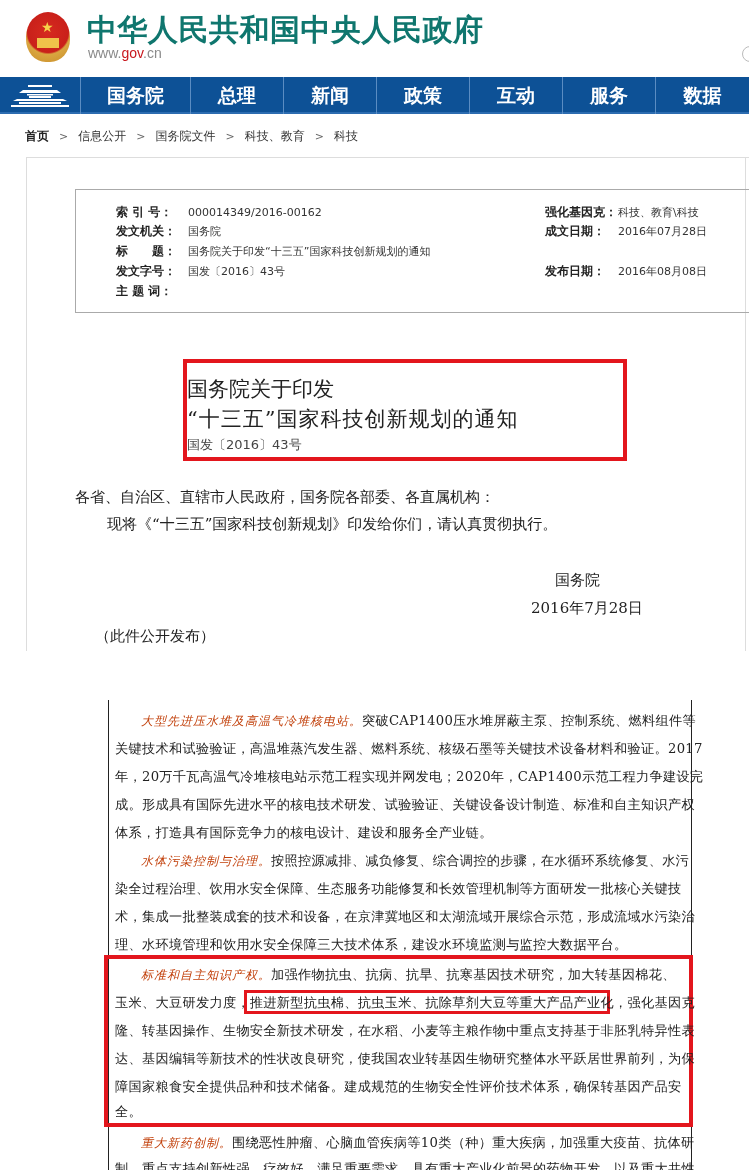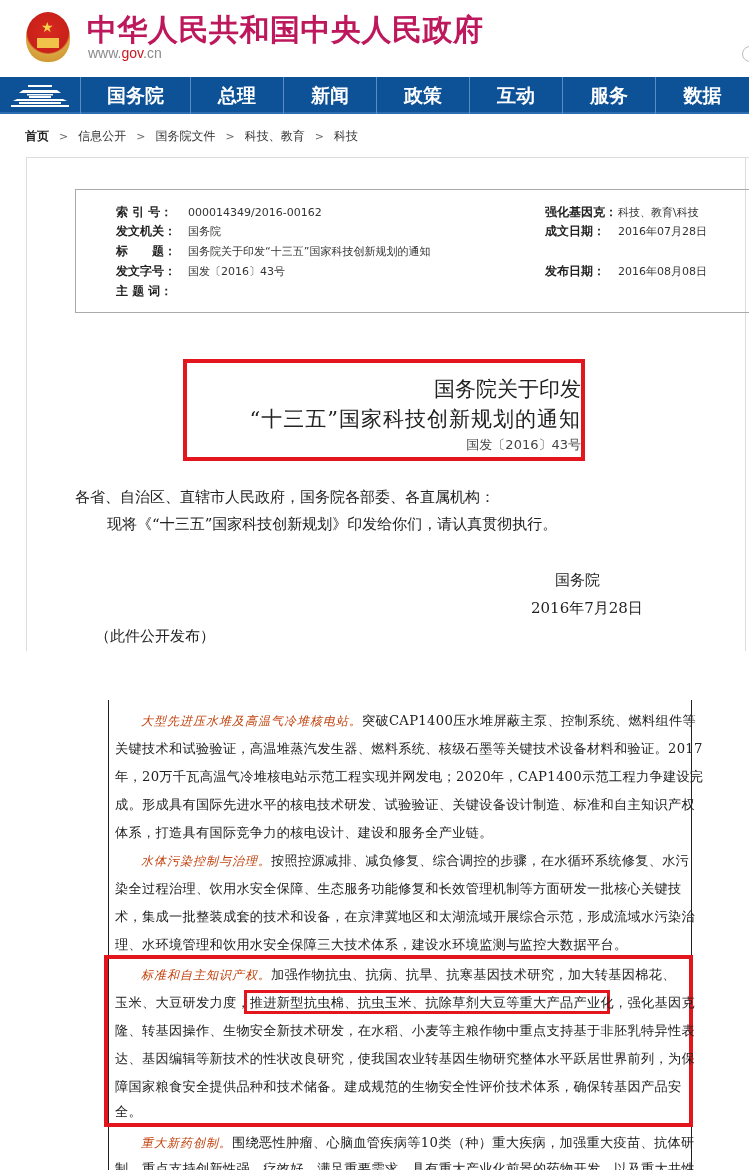--- a/index.html
+++ b/index.html
@@ -1,21 +1,21 @@
 <!DOCTYPE html>
 <html><head>
 <meta charset="utf-8">
 <style>
   * { box-sizing: border-box; margin: 0; padding: 0; }
   body { width: 749px; height: 1170px; overflow: hidden; background: #fff; font-family: "DejaVu Sans", sans-serif; color: #222; position: relative; }
   .header { position: absolute; left: 0; top: 0; width: 749px; height: 76px; background: #fff; }
   .emblem { position: absolute; left: 26px; top: 12px; width: 44px; height: 50px; border-radius: 50% 50% 45% 45%; background: radial-gradient(circle at 50% 40%, #d62a1f 0%, #c9201a 55%, #d9a640 60%, #c98d2a 100%); }
   .emblem .star { position: absolute; left: 15px; top: 8px; color: #f6d24a; font-size: 14px; line-height: 14px; }
   .emblem .gate { position: absolute; left: 11px; top: 26px; width: 22px; height: 10px; background: #f0c24a; }
-  .site-title { position: absolute; left: 87px; top: 10px; font-size: 30px; font-weight: bold; color: #be185d; letter-spacing: 0.5px; font-family: "DejaVu Sans", sans-serif; }
+  .site-title { position: absolute; left: 87px; top: 10px; font-size: 30px; font-weight: bold; color: #0f766e; letter-spacing: 0.5px; font-family: "DejaVu Sans", sans-serif; }
   .site-url { position: absolute; left: 88px; top: 45px; font-size: 14px; color: #8a8a8a; font-family: "Liberation Sans", sans-serif; }
   .site-url b { color: #c8161d; font-weight: normal; }
   .search-circle { position: absolute; left: 742px; top: 46px; width: 16px; height: 16px; border: 1px solid #bbb; border-radius: 50%; }
 
   .navbar { position: absolute; left: 0; top: 77px; width: 749px; height: 37px; background: #0d5196; border-bottom: 2px solid #2c6cb0; display: flex; }
   .nav-home { width: 107px; height: 37px; display: flex; align-items: center; justify-content: center; border-right: 1px solid #5a8cc2; }
   .nav-item { width: 93px; height: 37px; display: flex; align-items: center; justify-content: center; color: #fff; font-size: 19px; font-weight: bold; border-right: 1px solid #5a8cc2; flex-shrink: 0; }
   .nav-item.wide { width: 110px; }
 
   .breadcrumb { position: absolute; left: 25px; top: 128px; font-size: 12px; color: #333; display: flex; align-items: center; }
@@ -23,21 +23,21 @@
   .breadcrumb .sep { margin: 0 10px; color: #666; font-size: 11px; }
 
   .page-frame { position: absolute; left: 26px; top: 157px; width: 730px; height: 494px; border-top: 1px solid #ddd; border-left: 1px solid #ddd; }
 
   .meta-box { position: absolute; left: 75px; top: 189px; width: 690px; height: 124px; border-top: 1px solid #aaa; border-bottom: 1px solid #aaa; border-left: 1px solid #aaa; }
   .meta-row { position: absolute; font-size: 11px; display: flex; align-items: center; height: 16px; }
   .meta-row .lbl { font-weight: bold; color: #222; font-size: 12px; width: 72px; }
   .meta-row .val { color: #333; font-family: "DejaVu Sans", sans-serif; font-size: 11px; }
   .meta-row.right .lbl { width: 73px; }
 
-  .title-box { position: absolute; left: 183px; top: 359px; width: 402px; height: 102px; border: 4px solid #e3161d; text-align: right; }
+  .title-box { position: absolute; left: 183px; top: 359px; width: 444px; height: 102px; border: 4px solid #e3161d; text-align: left; }
   .title-line1 { margin-top: 12px; font-size: 21px; color: #222; font-family: "DejaVu Serif", serif; }
   .title-line2 { font-size: 21px; color: #222; font-family: "DejaVu Serif", serif; margin-top: 2px; letter-spacing: 1px; }
   .doc-num { font-size: 13px; color: #444; margin-top: 3px; }
 
   .body-text { position: absolute; font-size: 15px; color: #222; font-family: "DejaVu Serif", serif; }
 
   .scan-page { position: absolute; left: 108px; top: 700px; width: 584px; height: 470px; border-left: 1px solid #222; border-right: 1px solid #222; }
   .scan-line { position: absolute; left: 115px; font-size: 13.2px; color: #222; font-family: "DejaVu Serif", serif; white-space: nowrap; letter-spacing: 0.3px; }
   .scan-line .italic-head { font-style: italic; color: #c2410c; font-size: 12px; letter-spacing: 1px; }
   .highlight-box { position: absolute; left: 104px; top: 955px; width: 589px; height: 172px; border: 4px solid #e3161d; }

